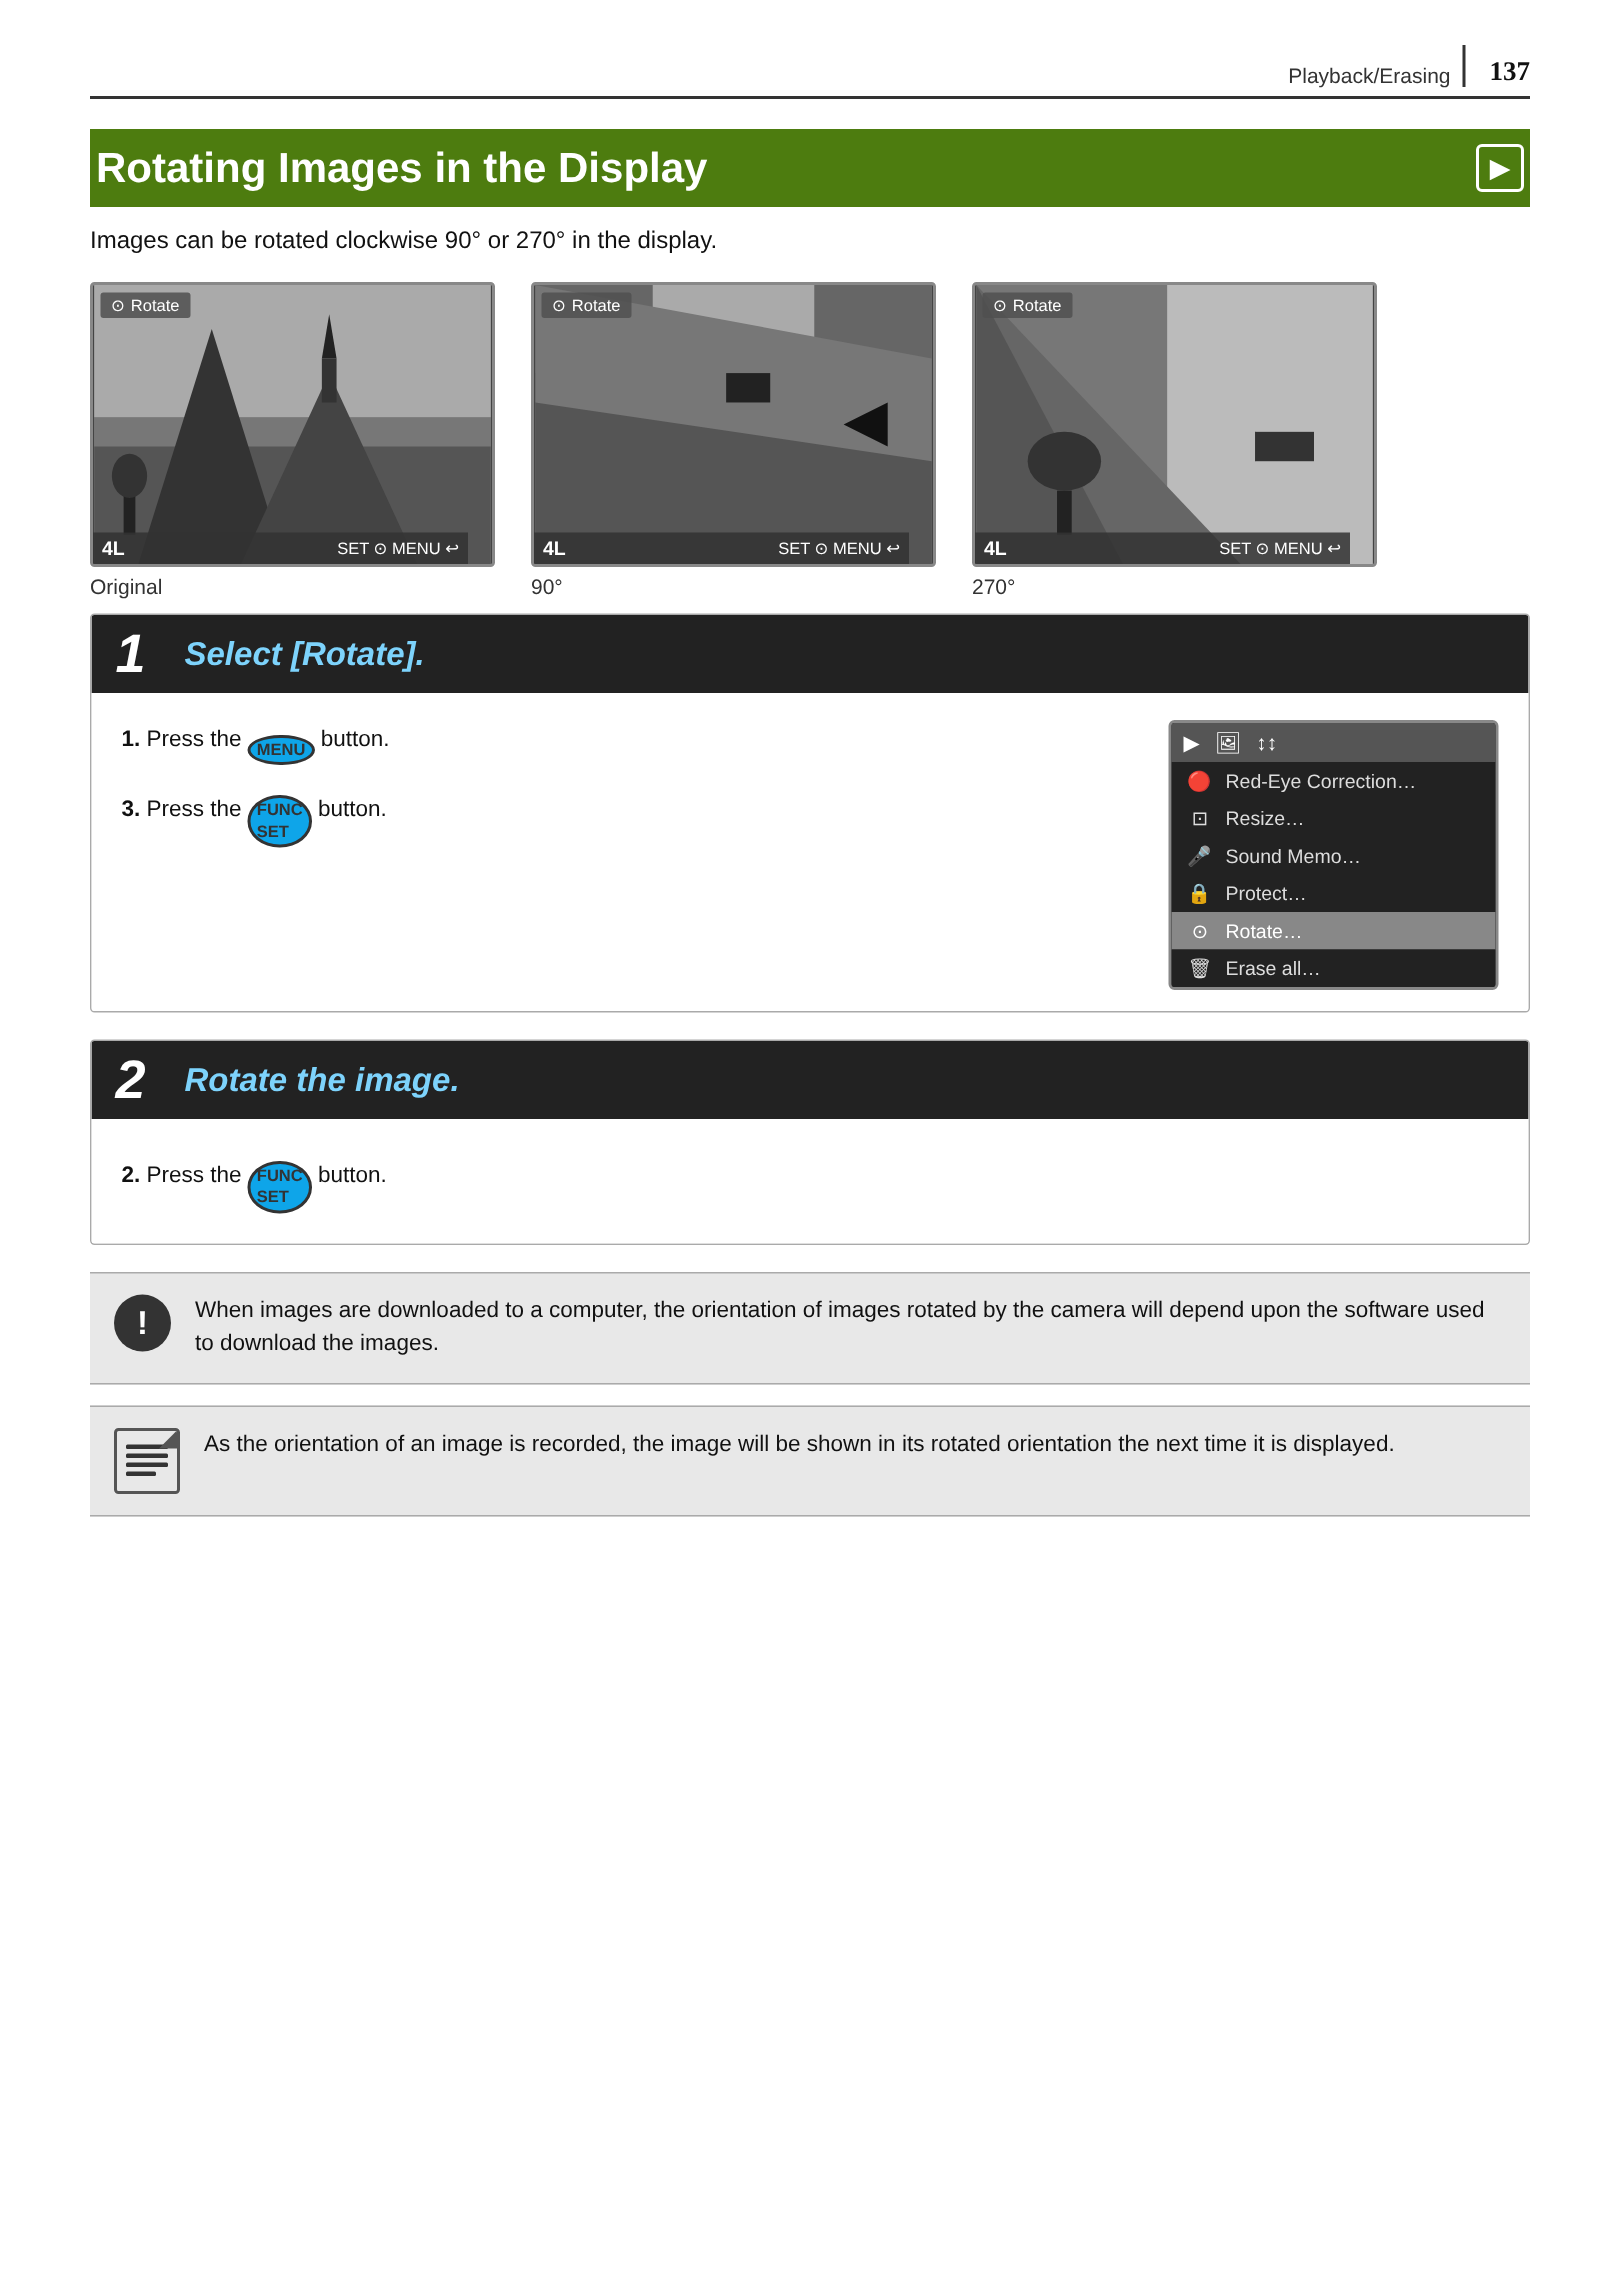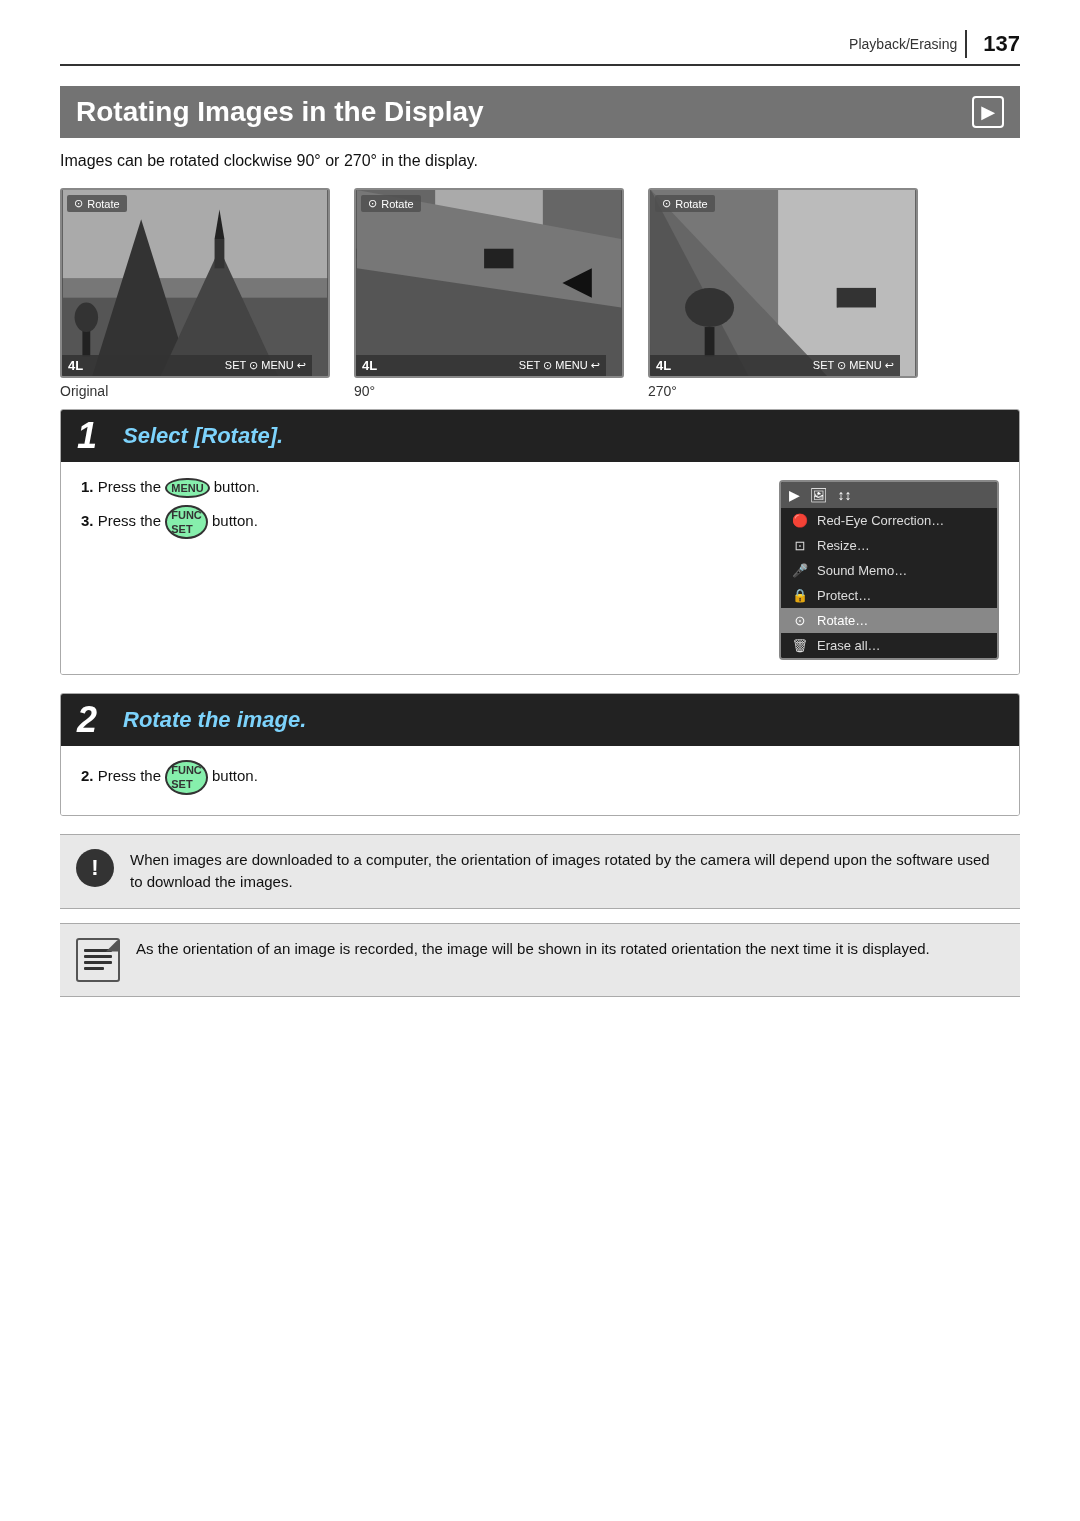--- a/index.html
+++ b/index.html
@@ -11,49 +11,50 @@
       width: 1080px;
       min-height: 1521px;
       position: relative;
       padding: 30px 60px 40px 60px;
     }
 
     
     .page-header {
       display: flex;
       justify-content: flex-end;
-      align-items: center;
+      align-items: flex-end;
       border-bottom: 2px solid #333;
       padding-bottom: 6px;
       margin-bottom: 20px;
     }
     .page-header-text {
       font-size: 14px;
       color: #333;
     }
     .page-number {
-      font-size: 22px;
+      font-size: 18px;
       font-weight: bold;
       margin-left: 8px;
+      font-family: Liberation Serif, serif;
     }
     .header-divider {
       width: 2px;
       height: 28px;
       background: #333;
       display: inline-block;
       margin: 0 8px;
       vertical-align: middle;
     }
 
     
     .section-title-bar {
       display: flex;
       align-items: center;
-      background: #737373;
-      padding: 10px 16px;
+      background: #4d7c0f;
+      padding: 10px 4px;
       margin-bottom: 14px;
     }
     .section-title-bar h1 {
       color: #fff;
       font-size: 28px;
       font-weight: bold;
       flex: 1;
     }
     .playback-icon-box {
       border: 2px solid #fff;
@@ -195,23 +196,24 @@
 
     
     .btn-circle {
       display: inline-block;
       border: 2px solid #333;
       border-radius: 50%;
       font-size: 11px;
       font-weight: bold;
       padding: 1px 4px;
       vertical-align: middle;
-      background: #86efac;
+      background: #0ea5e9;
       color: #333;
       line-height: 1.3;
+      margin-top: 14px;
     }
     .arrow-symbol {
       font-size: 14px;
       vertical-align: middle;
     }
     .playback-icon-inline {
       display: inline-block;
       border: 2px solid #333;
       border-radius: 3px;
       padding: 1px 5px;

